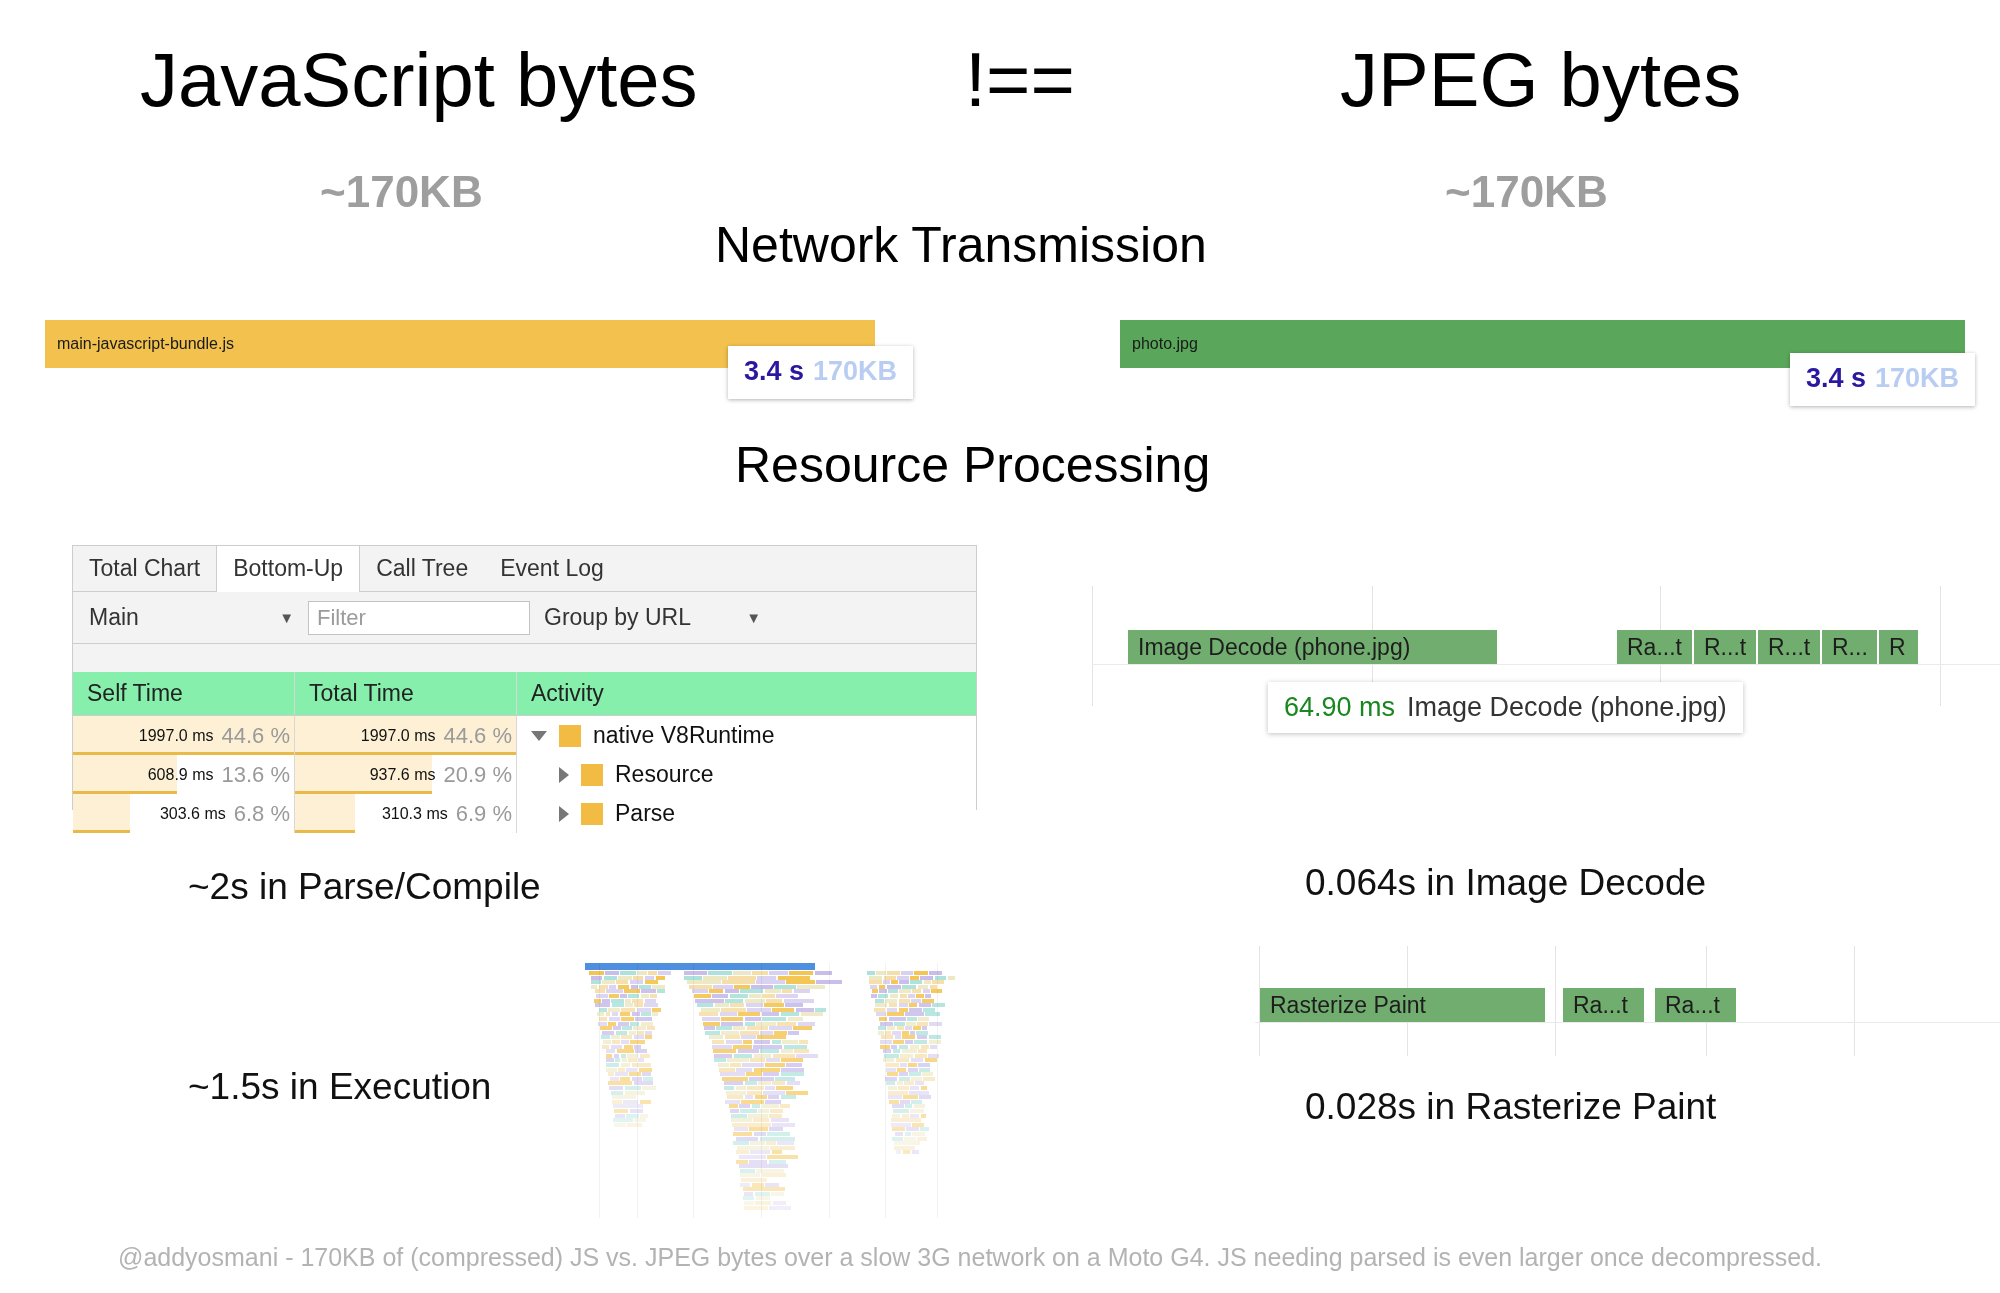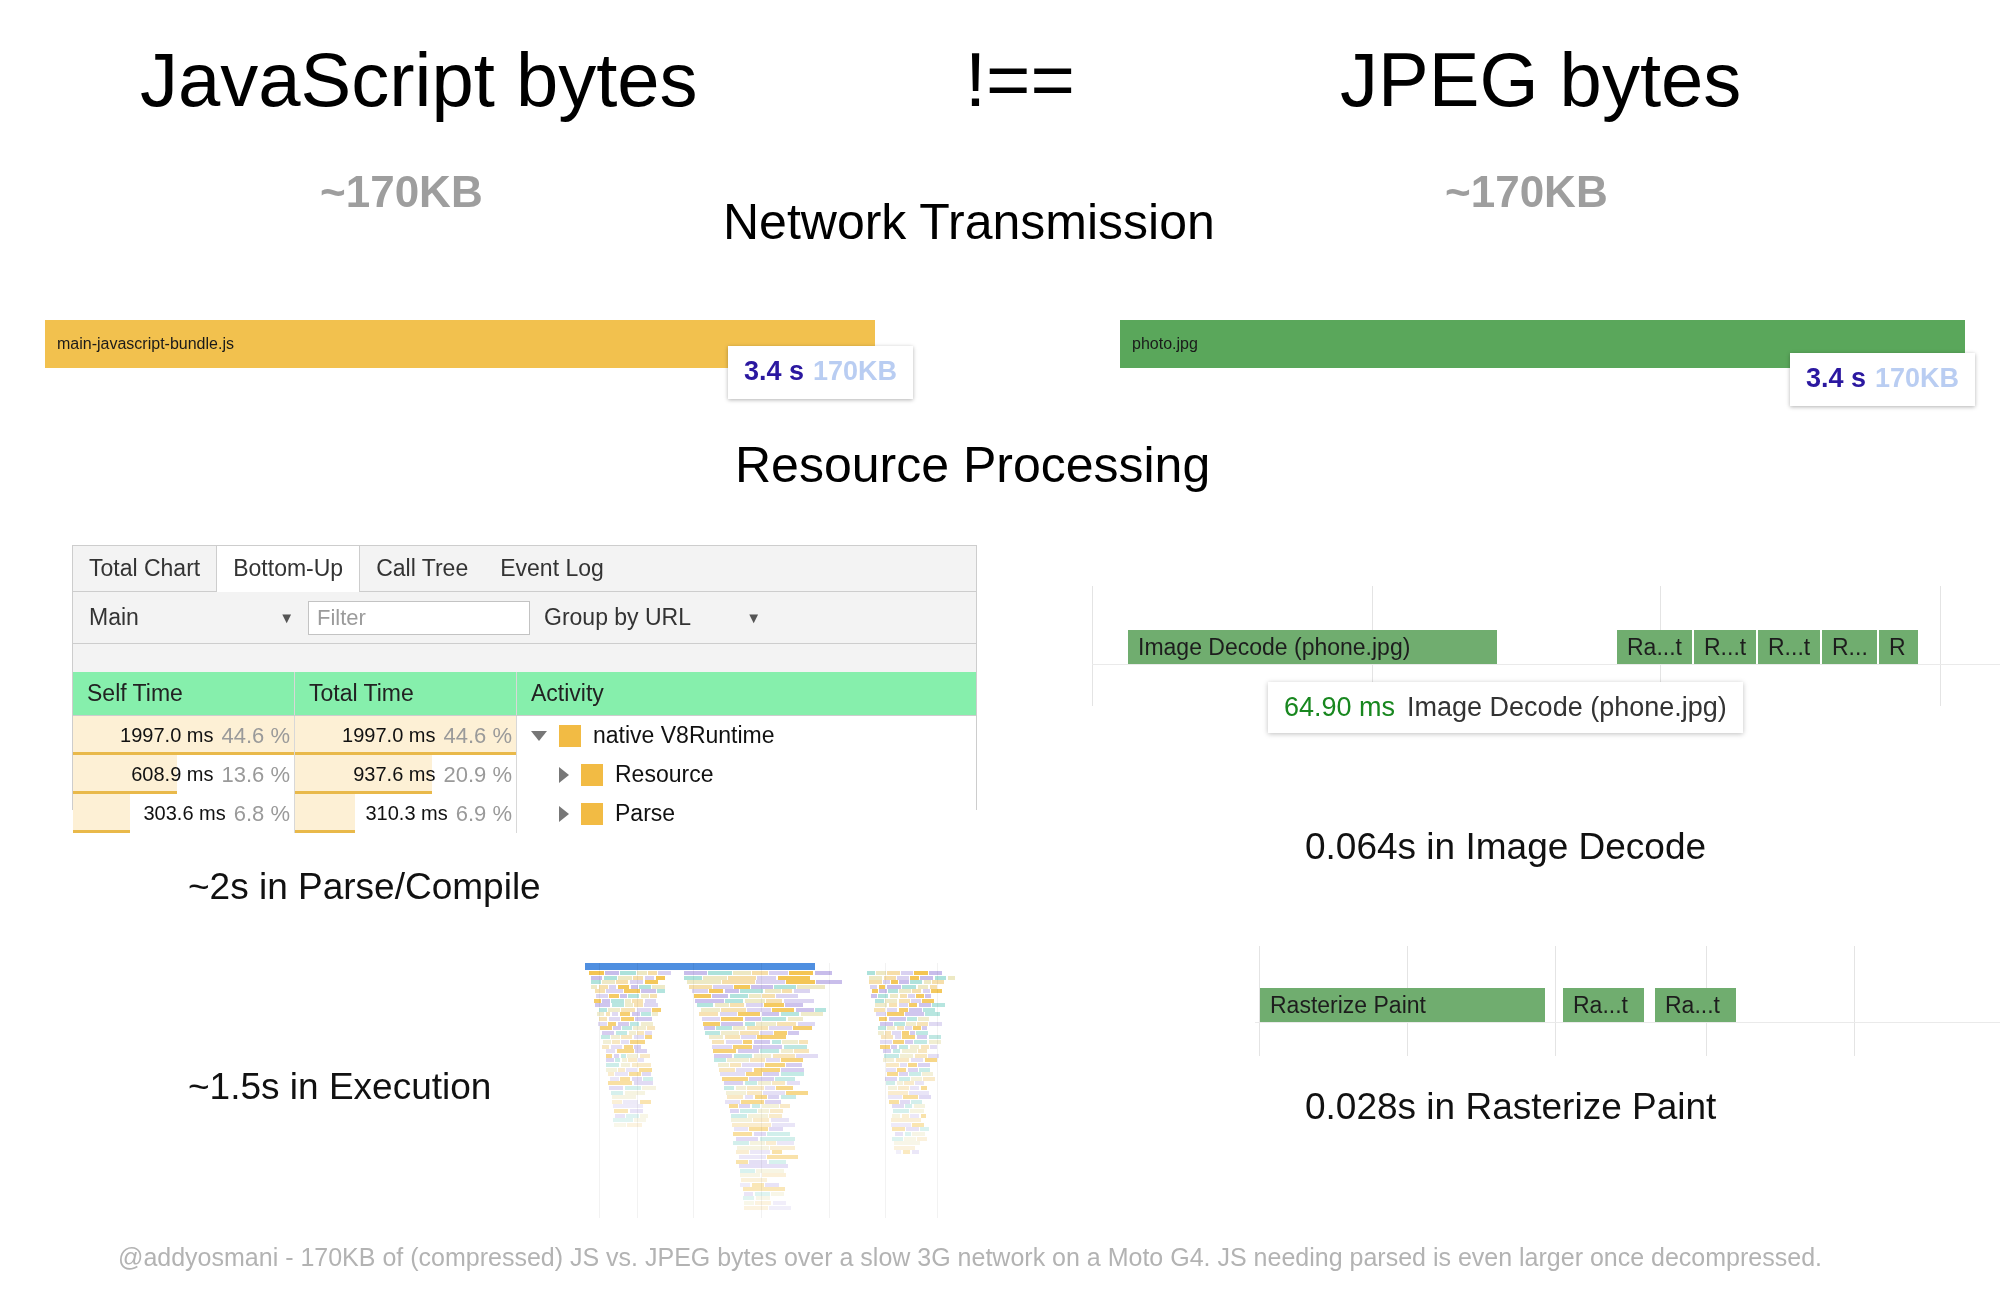--- a/index.html
+++ b/index.html
@@ -25,21 +25,21 @@
     position: absolute; white-space: nowrap;
     font-size: 44px; font-weight: bold; color: #9e9e9e; line-height:1;
   }
   #kb-left  { left: 320px;  top: 170px; }
   #kb-right { left: 1445px; top: 170px; }
 
   .section-title {
     position: absolute; white-space: nowrap;
     font-size: 50px; color: #000; line-height: 1; font-weight: 400;
   }
-  #t-network { left: 715px; top: 197px; margin-left: 8px; }
+  #t-network { left: 715px; top: 220px; }
   #t-process { left: 735px; top: 440px; }
 
   
   .netbar {
     position: absolute; height: 48px;
     display: flex; align-items: center;
   }
   .netbar .fname {
     font-size: 16px; color: #1a1a1a; padding-left: 12px; white-space: nowrap;
   }
@@ -103,21 +103,21 @@
   .c-self  { width: 222px; padding-left: 14px; border-right:1px solid #d8d8d8; height:100%; display:flex; align-items:center;}
   .c-total { width: 222px; padding-left: 14px; border-right:1px solid #d8d8d8; height:100%; display:flex; align-items:center;}
   .c-act   { flex:1; padding-left: 14px; height:100%; display:flex; align-items:center;}
   #dt-rows { background: #fff; }
   .dt-row { height: 39px; display: flex; align-items: stretch; }
   .cell-num {
     width: 222px; border-right: 1px solid #d8d8d8;
     display: flex; align-items: center; justify-content: flex-end;
     gap: 8px; padding-right: 4px; position: relative;
   }
-  .cell-num .ms  { font-size: 20px; color:#111; white-space:nowrap; }
+  .cell-num .ms  { font-size: 16px; color:#111; white-space:nowrap; }
   .cell-num .pct { font-size: 22px; color:#9a9a9a; white-space:nowrap; }
   .numbg {
     position:absolute; left:0; top:0; bottom:0;
     background: #fdf0d5;
   }
   .numbar {
     position:absolute; left:0; bottom:0; height:3px; background:#e9b94a;
   }
   .cell-num > .ms, .cell-num > .pct { position: relative; z-index:2; }
   .cell-act {
@@ -154,21 +154,21 @@
   .tltip .g-name { font-size:27px; color:#333; }
   #tip-decode { left: 1268px; top: 682px; }
 
   
   .note {
     position:absolute; white-space:nowrap;
     font-size: 37px; color:#111; line-height:1;
   }
   #n-parse  { left: 188px;  top: 868px; }
   #n-exec   { left: 188px;  top: 1068px; }
-  #n-decode { left: 1305px; top: 828px; }
+  #n-decode { left: 1305px; top: 864px; }
   #n-raster { left: 1305px; top: 1088px; }
 
   
   #flame {
     position:absolute; left: 585px; top: 963px;
     width: 390px; height: 255px; overflow: hidden; background:#fff;
   }
   #flame .fhead { position:absolute; left:0; top:0; height:7px; background:#4f8fe0; }
   #flame .fr { position:absolute; }
 

